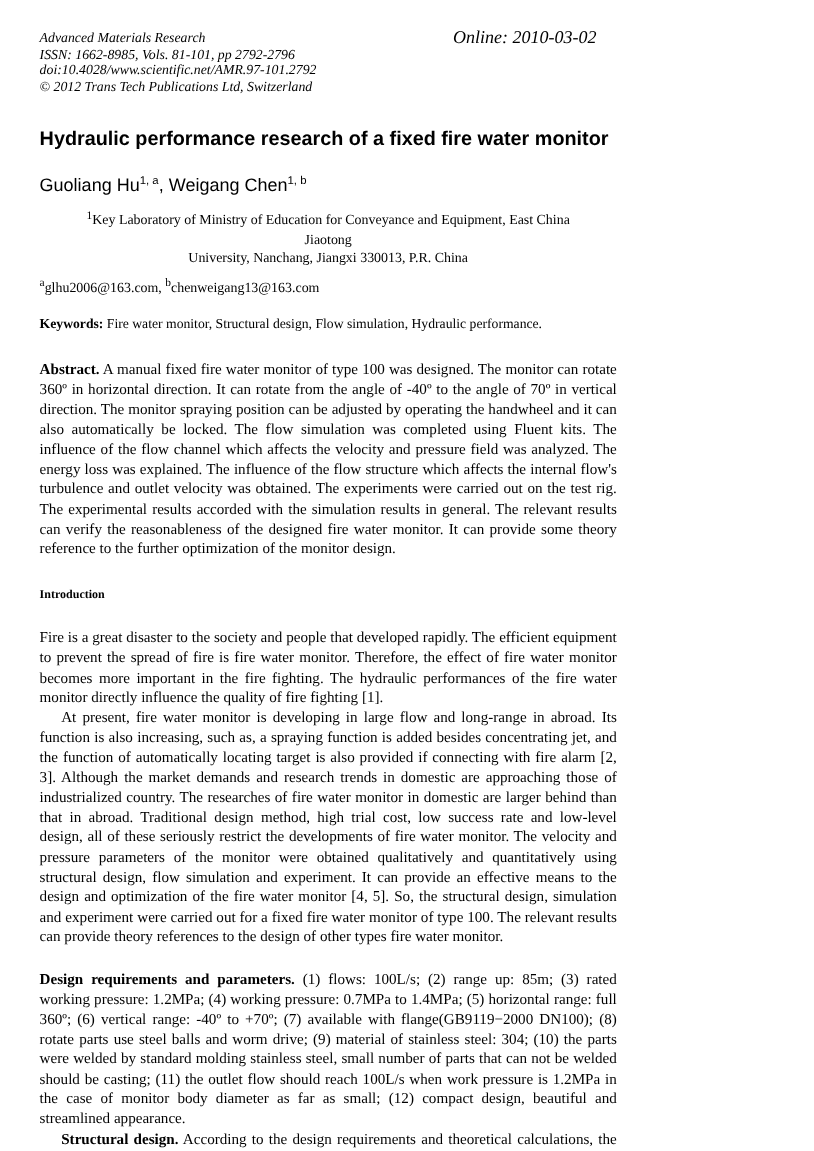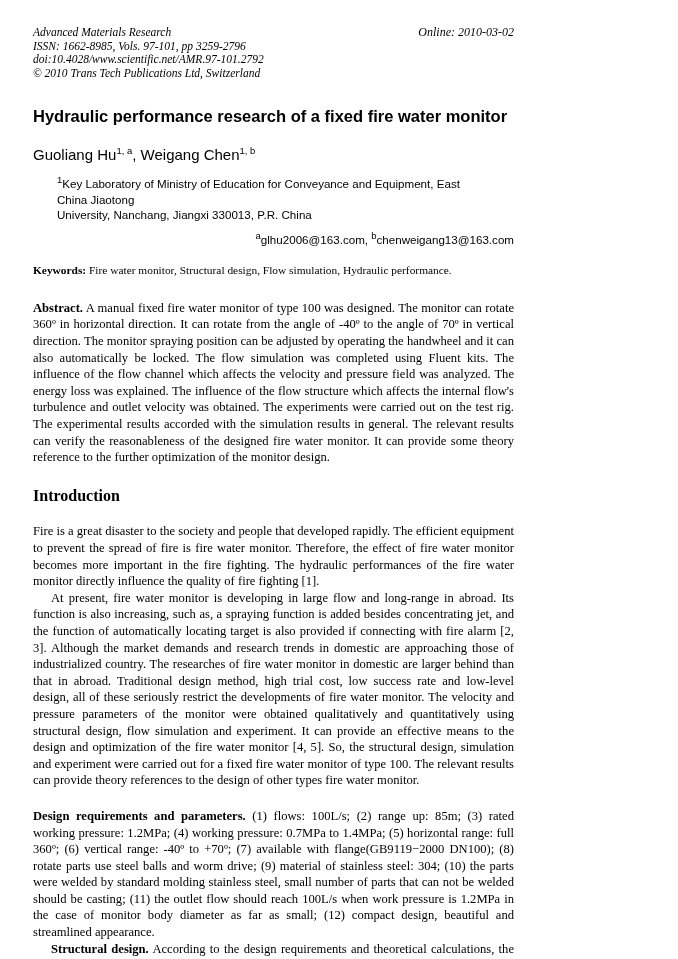--- a/index.html
+++ b/index.html
@@ -27,23 +27,23 @@
     font-style: italic;
     font-size: 11.5px;
     line-height: 13.6px;
     font-family: "Liberation Serif", serif;
   }
   .journal-header .line {
     white-space: nowrap;
   }
   .online-date {
     position: absolute;
-    right: 0;
+    right: 17px;
     top: 0;
-    font-size: 12px;
+    font-size: 15px;
     white-space: nowrap;
   }
   
   .title {
     margin-top: 26px;
     text-align: left;
     font-family: "Liberation Sans", sans-serif;
     font-weight: bold;
     font-size: 16.5px;
     line-height: 20px;
@@ -55,29 +55,30 @@
     font-size: 15px;
     line-height: 18px;
   }
   .authors sup, .affil sup, .emails sup {
     font-size: 9.5px;
     vertical-align: super;
     line-height: 0;
   }
   .affil {
     margin-top: 12px;
-    font-family: Liberation Sans, sans-serif;
+    text-align: center;
+    font-family: Liberation Serif, serif;
     font-size: 11.6px;
     line-height: 15.5px;
     padding: 0 24px;
   }
   .emails {
     margin-top: 9px;
-    text-align: right;
-    font-family: Liberation Sans, sans-serif;
+    text-align: left;
+    font-family: Liberation Serif, serif;
     font-size: 11.6px;
     line-height: 15px;
   }
   
   .keywords {
     margin-top: 16px;
     font-family: Liberation Serif, serif;
     font-size: 11.4px;
     line-height: 15px;
     text-align: justify;
@@ -88,43 +89,43 @@
     margin-top: 22px;
     font-size: 12.6px;
     line-height: 16.6px;
     text-align: justify;
   }
   .abstract b { font-weight: bold; }
 
   .section-head {
     margin-top: 22px;
     font-weight: bold;
-    font-size: 16px;
+    font-size: 10px;
     line-height: 16.6px;
   }
   p.body {
     margin: 0;
     font-size: 12.6px;
     line-height: 16.6px;
     text-align: justify;
   }
   p.body.first { margin-top: 19px; }
   p.body.indent { text-indent: 18px; }
   .runin { font-weight: bold; }
 </style>
 </head>
 <body>
 
 <div class="page">
 
   <div class="journal-header">
     <div class="line">Advanced Materials Research</div>
-    <div class="line">ISSN: 1662-8985, Vols. 97-101, pp 3259-2796</div>
+    <div class="line">ISSN: 1662-8985, Vols. 81-101, pp 2792-2796</div>
     <div class="line">doi:10.4028/www.scientific.net/AMR.97-101.2792</div>
-    <div class="line">© 2010 Trans Tech Publications Ltd, Switzerland</div>
+    <div class="line">© 2012 Trans Tech Publications Ltd, Switzerland</div>
     <div class="online-date">Online: 2010-03-02</div>
   </div>
 
   <h1 class="title">Hydraulic performance research of a fixed fire water monitor</h1>
 
   <div class="authors">
     <span>Guoliang Hu</span><sup>1, a</sup><span>, </span><span>Weigang Chen</span><sup>1, b</sup>
   </div>
 
   <div class="affil">

